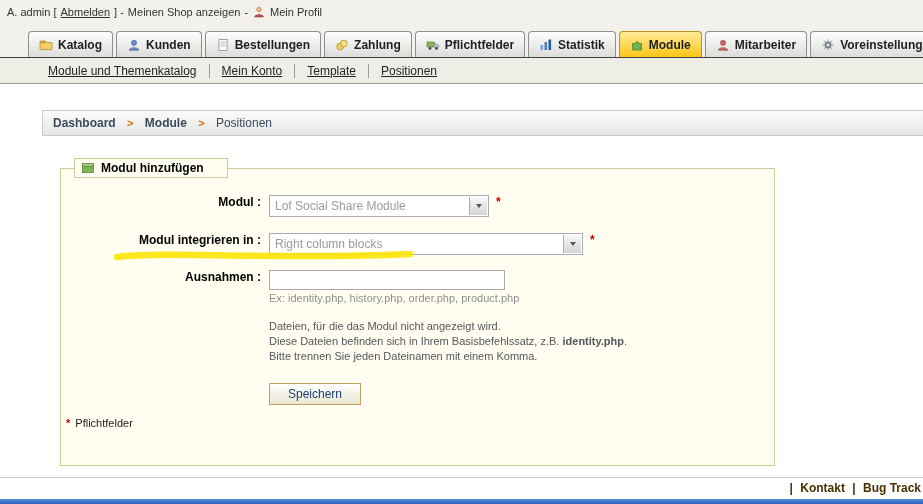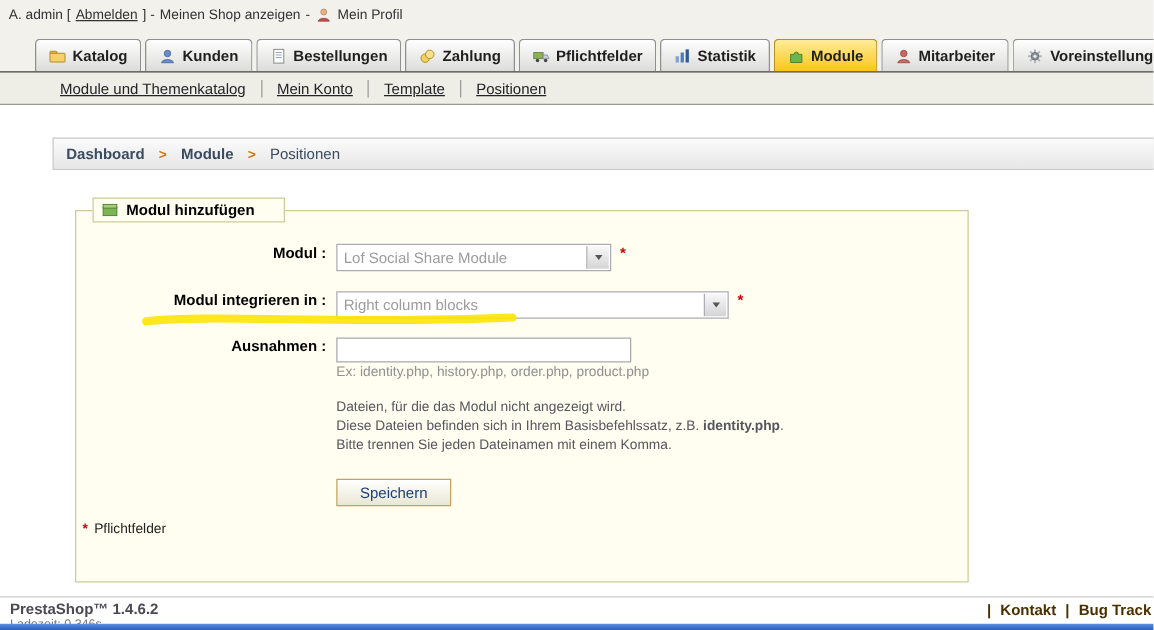--- a/index.html
+++ b/index.html
@@ -258,24 +258,20 @@
 
     <button class="savebtn">Speichern</button>
 
     <div class="pflicht">
       <span class="req">*</span>
       <span>Pflichtfelder</span>
     </div>
   </div>
 
   <div class="footer">
-    <div class="fleft">
-      <div class="fapp">PrestaShop™ 1.4.6.2</div>
-      <div class="ftime">Ladezeit: 0.346s</div>
-    </div>
     <div class="fright">
       <span class="fdiv">|</span>
       <a>Kontakt</a>
       <span class="fdiv">|</span>
       <a>Bug Track</a>
     </div>
   </div>
 
   <div class="taskbar"></div>
 

